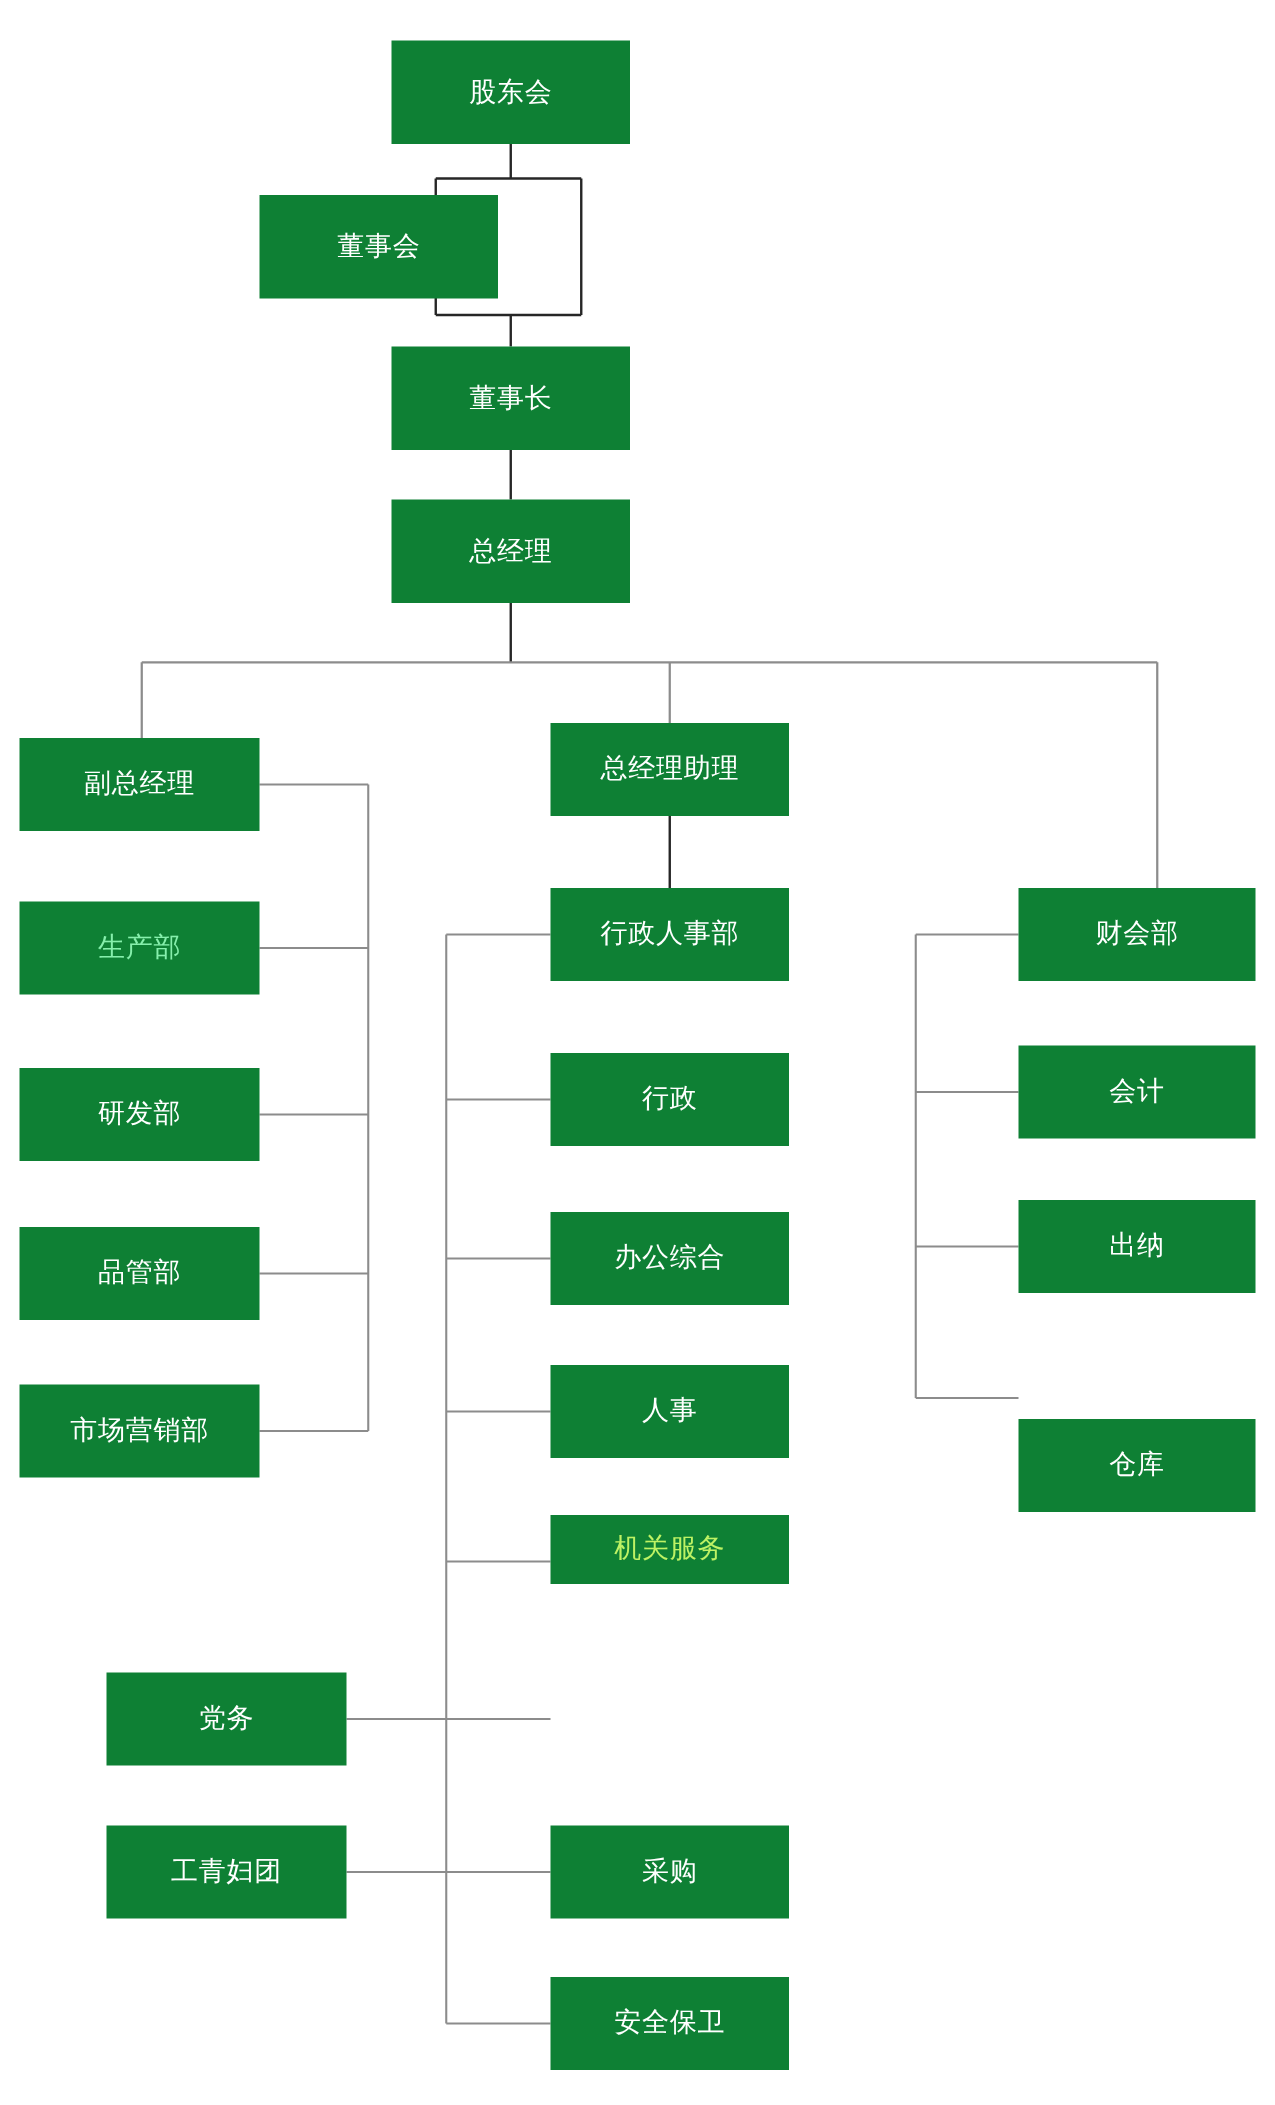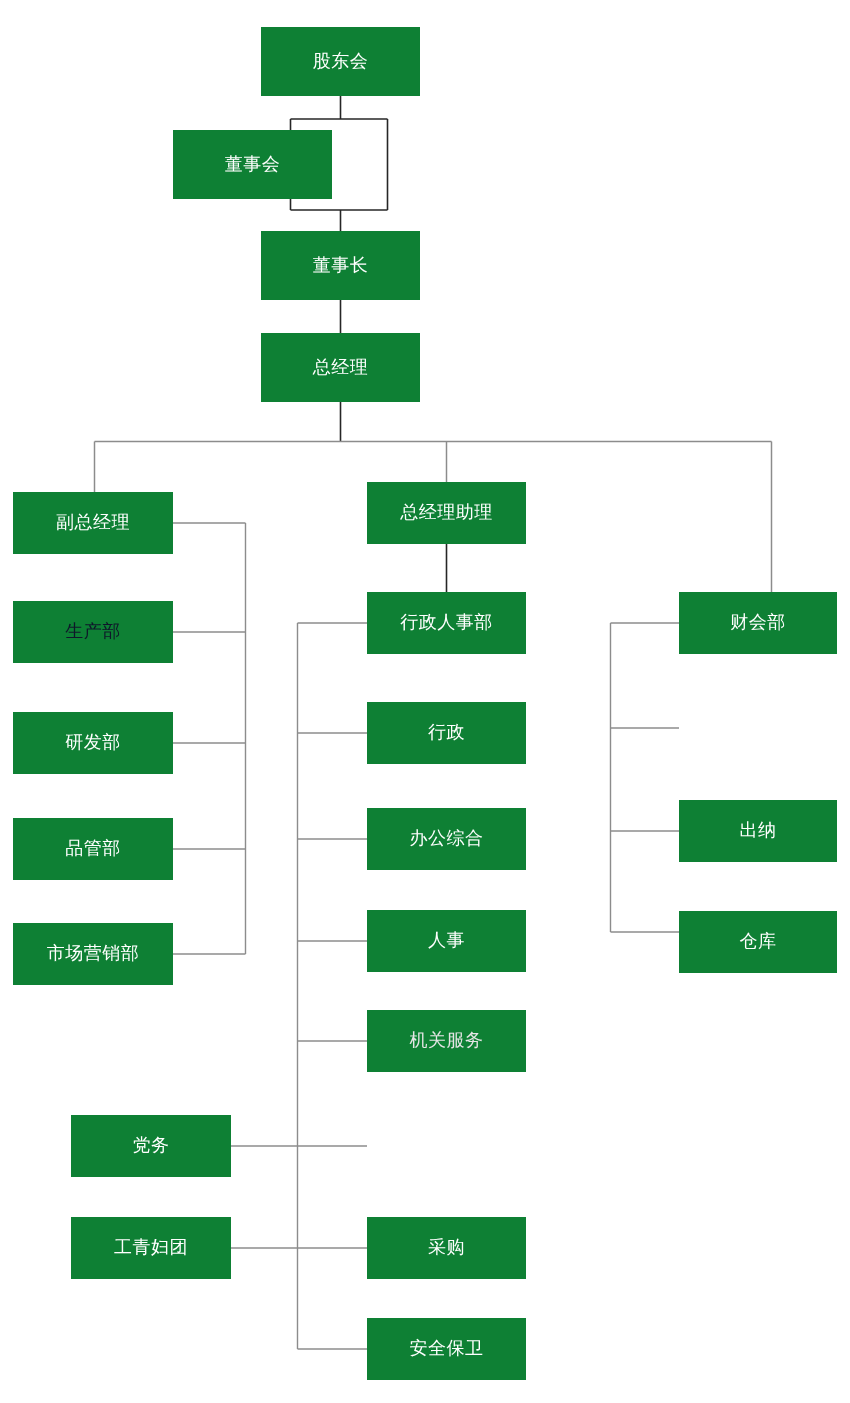--- a/index.html
+++ b/index.html
@@ -122,21 +122,21 @@
   </div>
 
   <div class="node" style="left: 261px; top: 319px; width: 159px; height: 69px; background: rgb(14, 128, 52); color: rgb(255, 255, 255);">
     <span class="node-label">总经理</span>
   </div>
 
   <div class="node" style="left: 13px; top: 478px; width: 160px; height: 62px; background: rgb(14, 128, 52); color: rgb(255, 255, 255);">
     <span class="node-label">副总经理</span>
   </div>
 
-  <div class="node" style="left: 13px; top: 587px; width: 160px; height: 62px; background: rgb(14, 128, 52); color: #0f172a;">
+  <div class="node" style="left: 13px; top: 587px; width: 160px; height: 62px; background: rgb(14, 128, 52); color: #86efac;">
     <span class="node-label">生产部</span>
   </div>
 
   <div class="node" style="left: 13px; top: 698px; width: 160px; height: 62px; background: rgb(14, 128, 52); color: rgb(255, 255, 255);">
     <span class="node-label">研发部</span>
   </div>
 
   <div class="node" style="left: 13px; top: 804px; width: 160px; height: 62px; background: rgb(14, 128, 52); color: rgb(255, 255, 255);">
     <span class="node-label">品管部</span>
   </div>
@@ -158,21 +158,21 @@
   </div>
 
   <div class="node" style="left: 367px; top: 794px; width: 159px; height: 62px; background: rgb(14, 128, 52); color: rgb(255, 255, 255);">
     <span class="node-label">办公综合</span>
   </div>
 
   <div class="node" style="left: 367px; top: 896px; width: 159px; height: 62px; background: rgb(14, 128, 52); color: rgb(255, 255, 255);">
     <span class="node-label">人事</span>
   </div>
 
-  <div class="node" style="left: 367px; top: 996px; width: 159px; height: 62px; background: rgb(14, 128, 52); color: #e5e5e5;">
+  <div class="node" style="left: 367px; top: 996px; width: 159px; height: 46px; background: rgb(14, 128, 52); color: #bef264;">
     <span class="node-label">机关服务</span>
   </div>
 
 
   <div class="node" style="left: 367px; top: 1203px; width: 159px; height: 62px; background: rgb(14, 128, 52); color: rgb(255, 255, 255);">
     <span class="node-label">采购</span>
   </div>
 
   <div class="node" style="left: 367px; top: 1304px; width: 159px; height: 62px; background: rgb(14, 128, 52); color: rgb(255, 255, 255);">
     <span class="node-label">安全保卫</span>
@@ -183,22 +183,25 @@
   </div>
 
   <div class="node" style="left: 71px; top: 1203px; width: 160px; height: 62px; background: rgb(14, 128, 52); color: rgb(255, 255, 255);">
     <span class="node-label">工青妇团</span>
   </div>
 
   <div class="node" style="left: 679px; top: 578px; width: 158px; height: 62px; background: rgb(14, 128, 52); color: rgb(255, 255, 255);">
     <span class="node-label">财会部</span>
   </div>
 
+  <div class="node" style="left: 679px; top: 683px; width: 158px; height: 62px; background: rgb(14, 128, 52); color: rgb(255, 255, 255);">
+    <span class="node-label">会计</span>
+  </div>
 
   <div class="node" style="left: 679px; top: 786px; width: 158px; height: 62px; background: rgb(14, 128, 52); color: rgb(255, 255, 255);">
     <span class="node-label">出纳</span>
   </div>
 
-  <div class="node" style="left: 679px; top: 897px; width: 158px; height: 62px; background: rgb(14, 128, 52); color: rgb(255, 255, 255);">
+  <div class="node" style="left: 679px; top: 932px; width: 158px; height: 62px; background: rgb(14, 128, 52); color: rgb(255, 255, 255);">
     <span class="node-label">仓库</span>
   </div>
 
 </div>
 
 </body></html>

